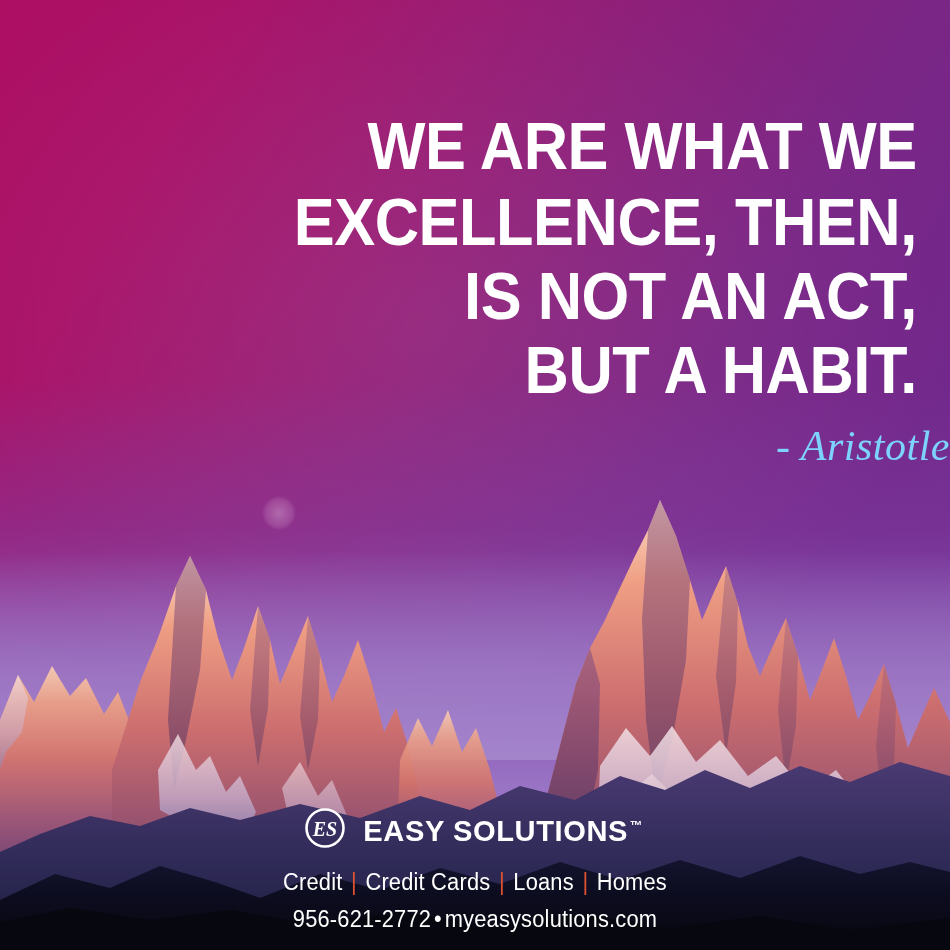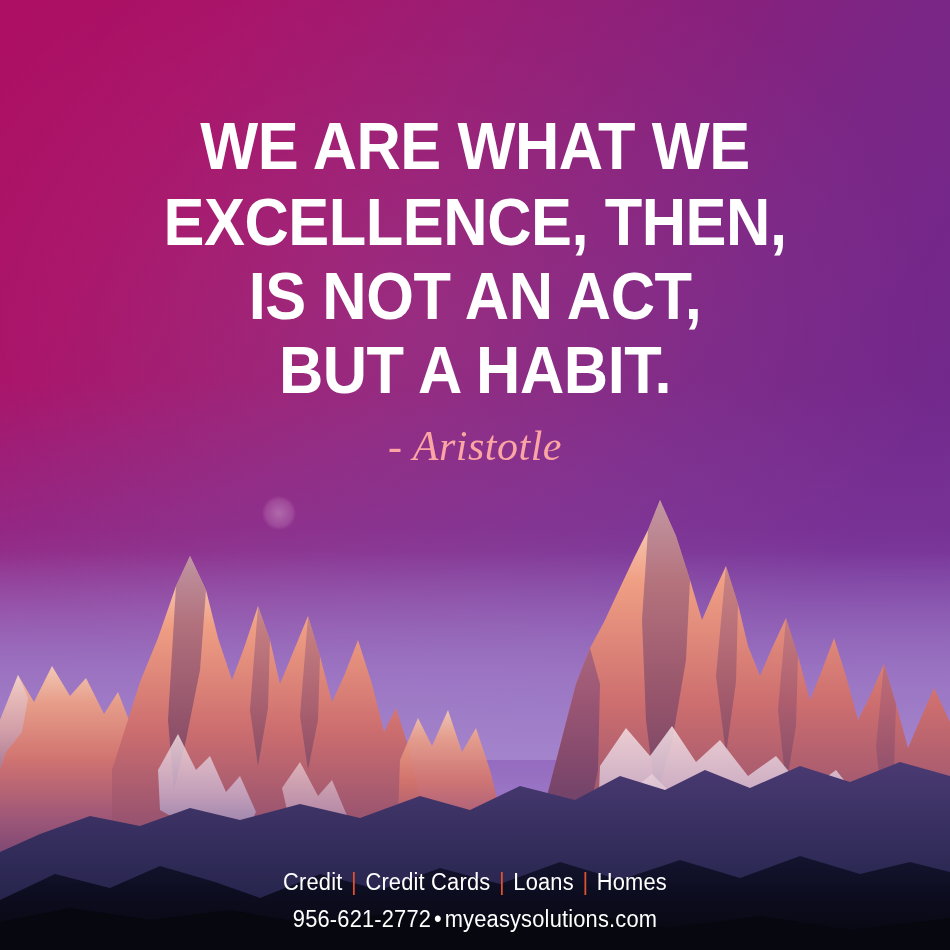--- a/index.html
+++ b/index.html
@@ -56,21 +56,21 @@
     position:absolute; left:262px; top:496px;
     width:34px; height:34px; border-radius:50%;
     background:radial-gradient(circle at 50% 50%,
       rgba(255,235,245,0.30) 0%, rgba(255,220,240,0.14) 55%, rgba(255,220,240,0) 72%);
   }
 
   
   .quote{
     position:absolute; left:0; right:0; top:0;
     padding-top:112px;
-    text-align:center;
+    text-align:right;
     z-index:6;
   }
   .q-line{
     color:#ffffff;
     font-family:"Liberation Sans", sans-serif;
     font-weight:700;
     font-size:66px;
     line-height:68px;
     letter-spacing:-0.5px;
     white-space:nowrap;
@@ -89,21 +89,21 @@
     letter-spacing:-0.5px;
     white-space:nowrap;
     transform:scaleX(0.93);
   }
   .q-line.l3{ margin-bottom:6px; }
   .q-line.l4{ margin-bottom:6px; }
   .q-line.l5{ margin-bottom:4px; }
 
   .attrib{
     margin-top:18px;
-    color:#fca5a5;
+    color:#7dd3fc;
     font-family:"Liberation Serif", serif;
     font-style:italic;
     font-weight:400;
     font-size:42px;
     line-height:48px;
     letter-spacing:0.5px;
     white-space:nowrap;
   }
 
   
@@ -245,20 +245,31 @@
   <div class="quote">
     <div class="q-line l1">WE ARE WHAT WE</div>
     <div class="q-line l3">EXCELLENCE, THEN,</div>
     <div class="q-line l4">IS NOT AN ACT,</div>
     <div class="q-line l5">BUT A HABIT.</div>
     <div class="attrib">- Aristotle</div>
   </div>
 
   <div class="footer">
 
+    <div class="brand">
+      <span class="brand-mark">
+        <svg viewBox="0 0 42 42" xmlns="http://www.w3.org/2000/svg">
+          <circle cx="21" cy="21" r="18.5" fill="none" stroke="#ffffff" stroke-width="2.6"></circle>
+          <text x="21" y="28.5" text-anchor="middle" font-family="Liberation Serif, serif" font-style="italic" font-weight="700" font-size="20" fill="#ffffff">ES</text>
+        </svg>
+      </span>
+      <span class="brand-name">
+        <span>EASY SOLUTIONS</span><span class="brand-tm">™</span>
+      </span>
+    </div>
 
     <div class="svc">
       <span>Credit</span>
       <span class="sep">|</span>
       <span>Credit Cards</span>
       <span class="sep">|</span>
       <span>Loans</span>
       <span class="sep">|</span>
       <span>Homes</span>
     </div>

